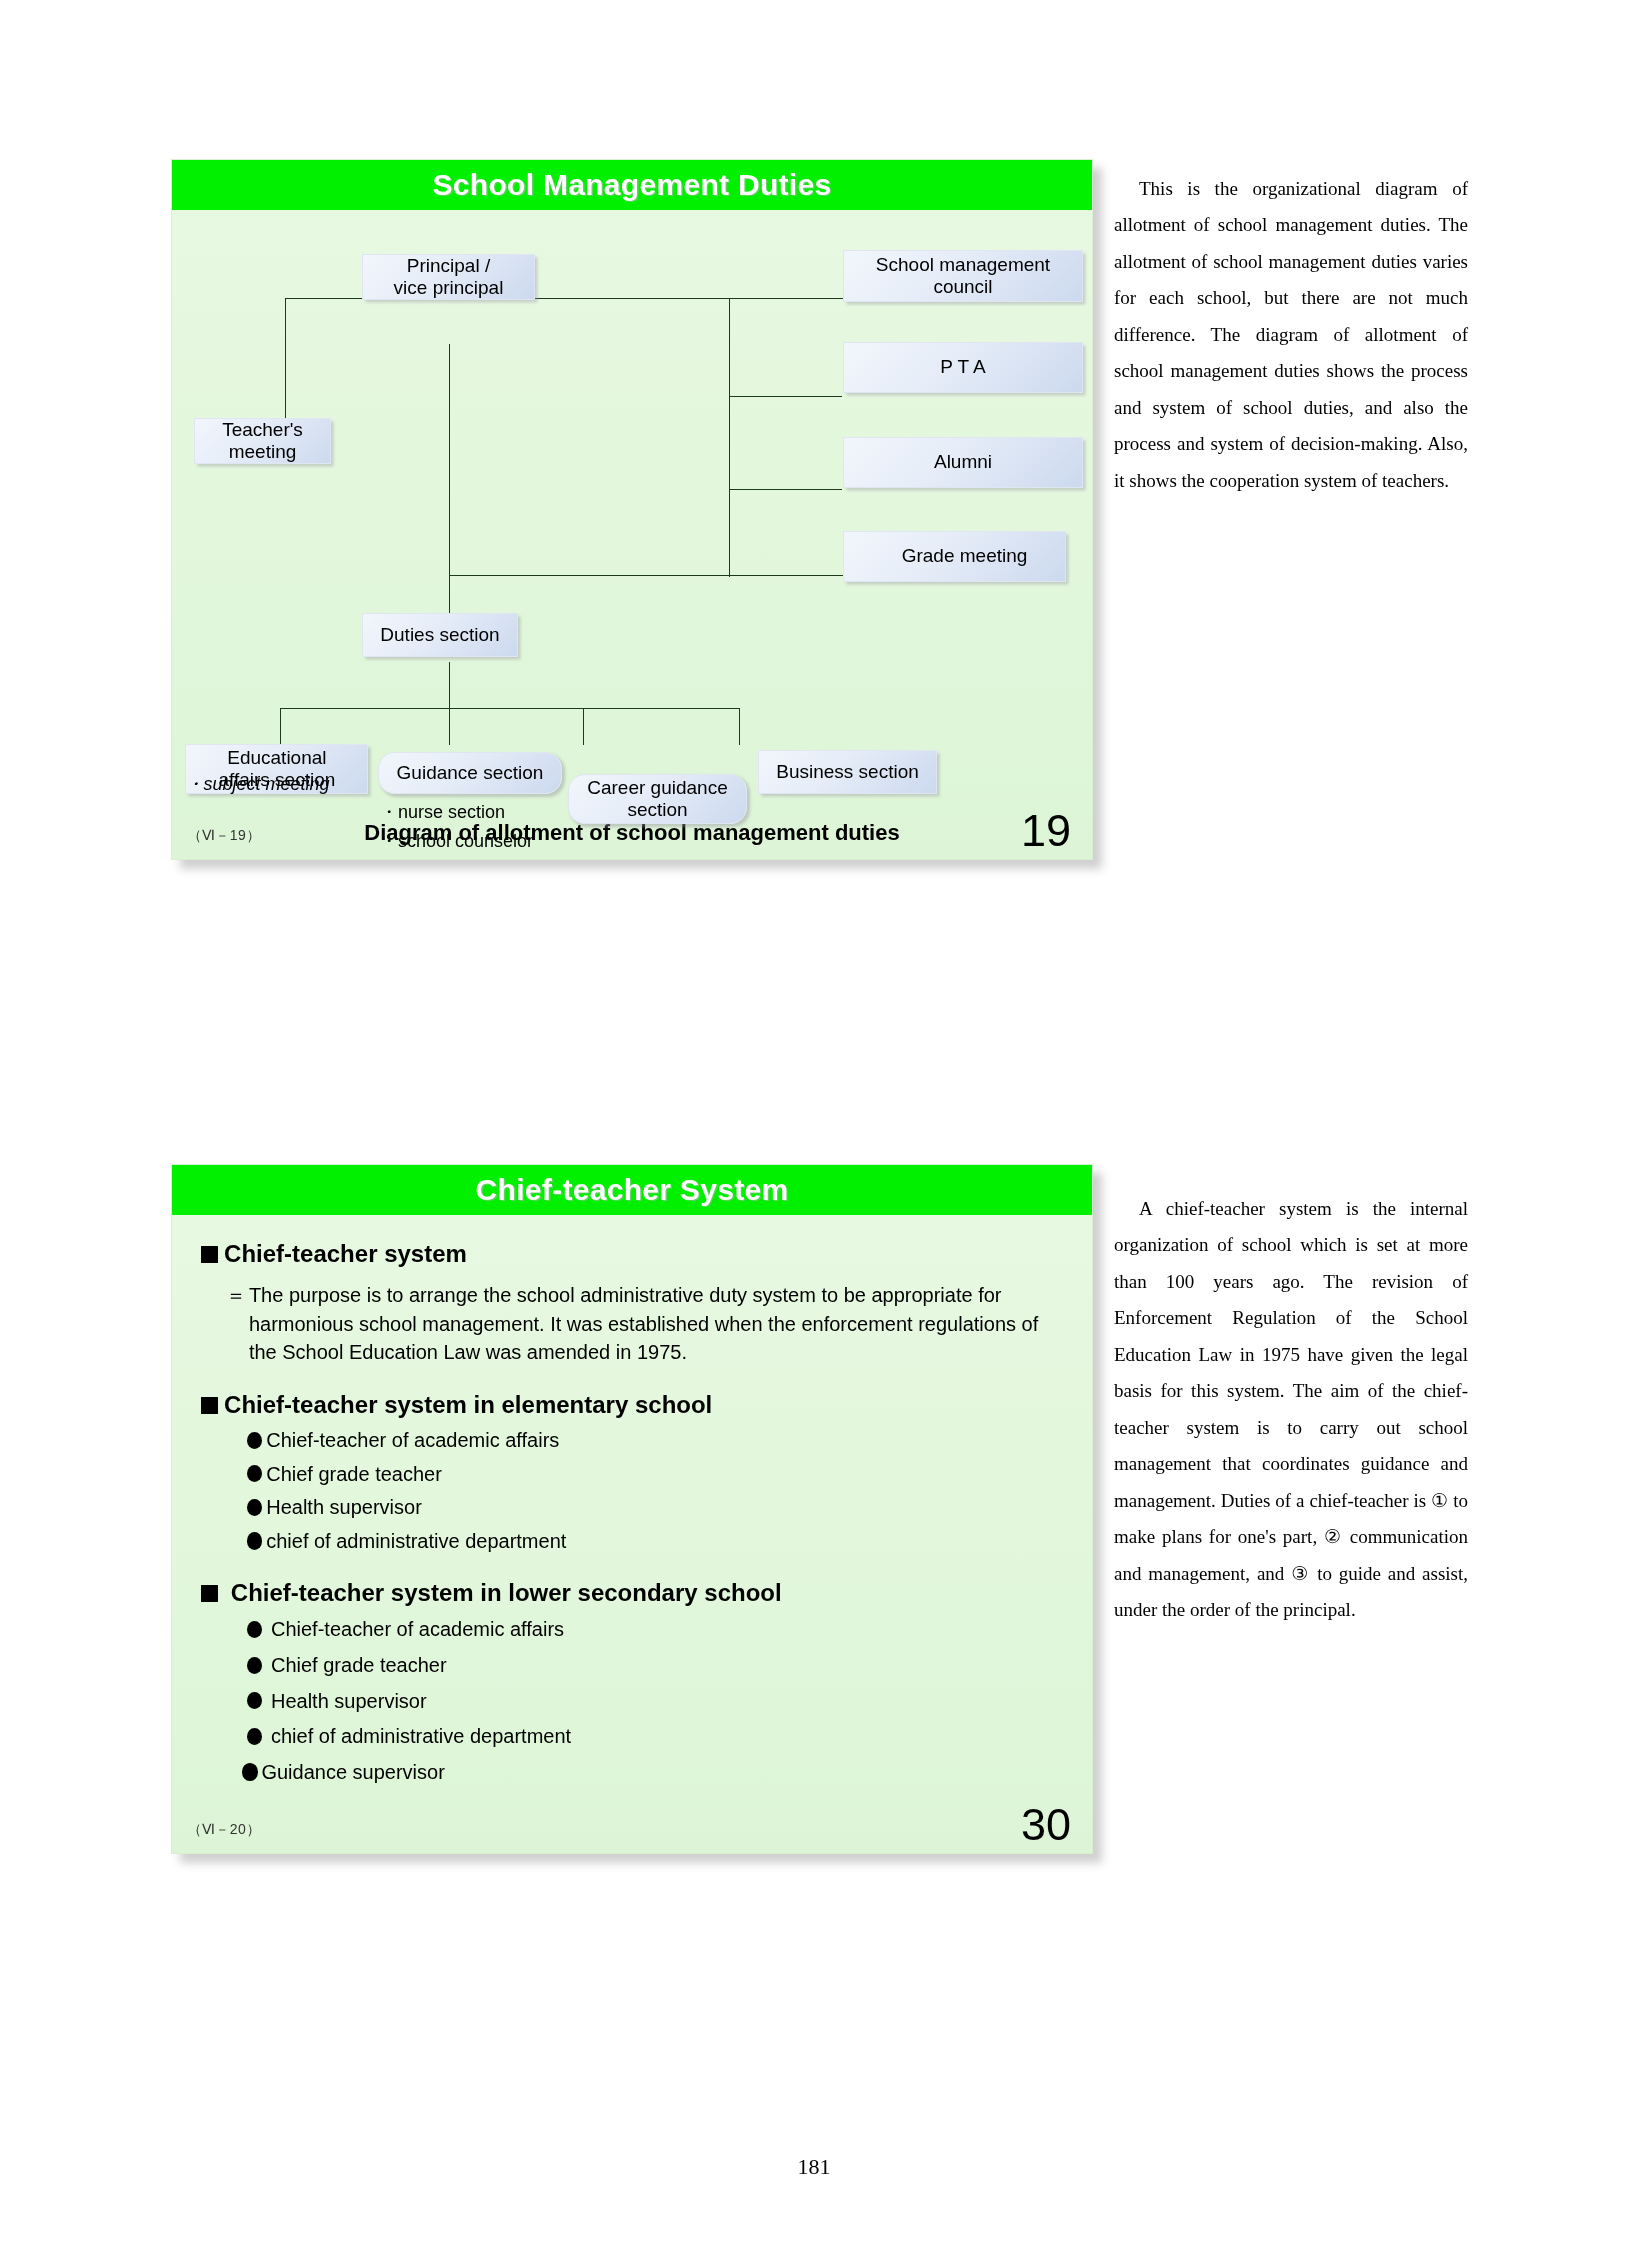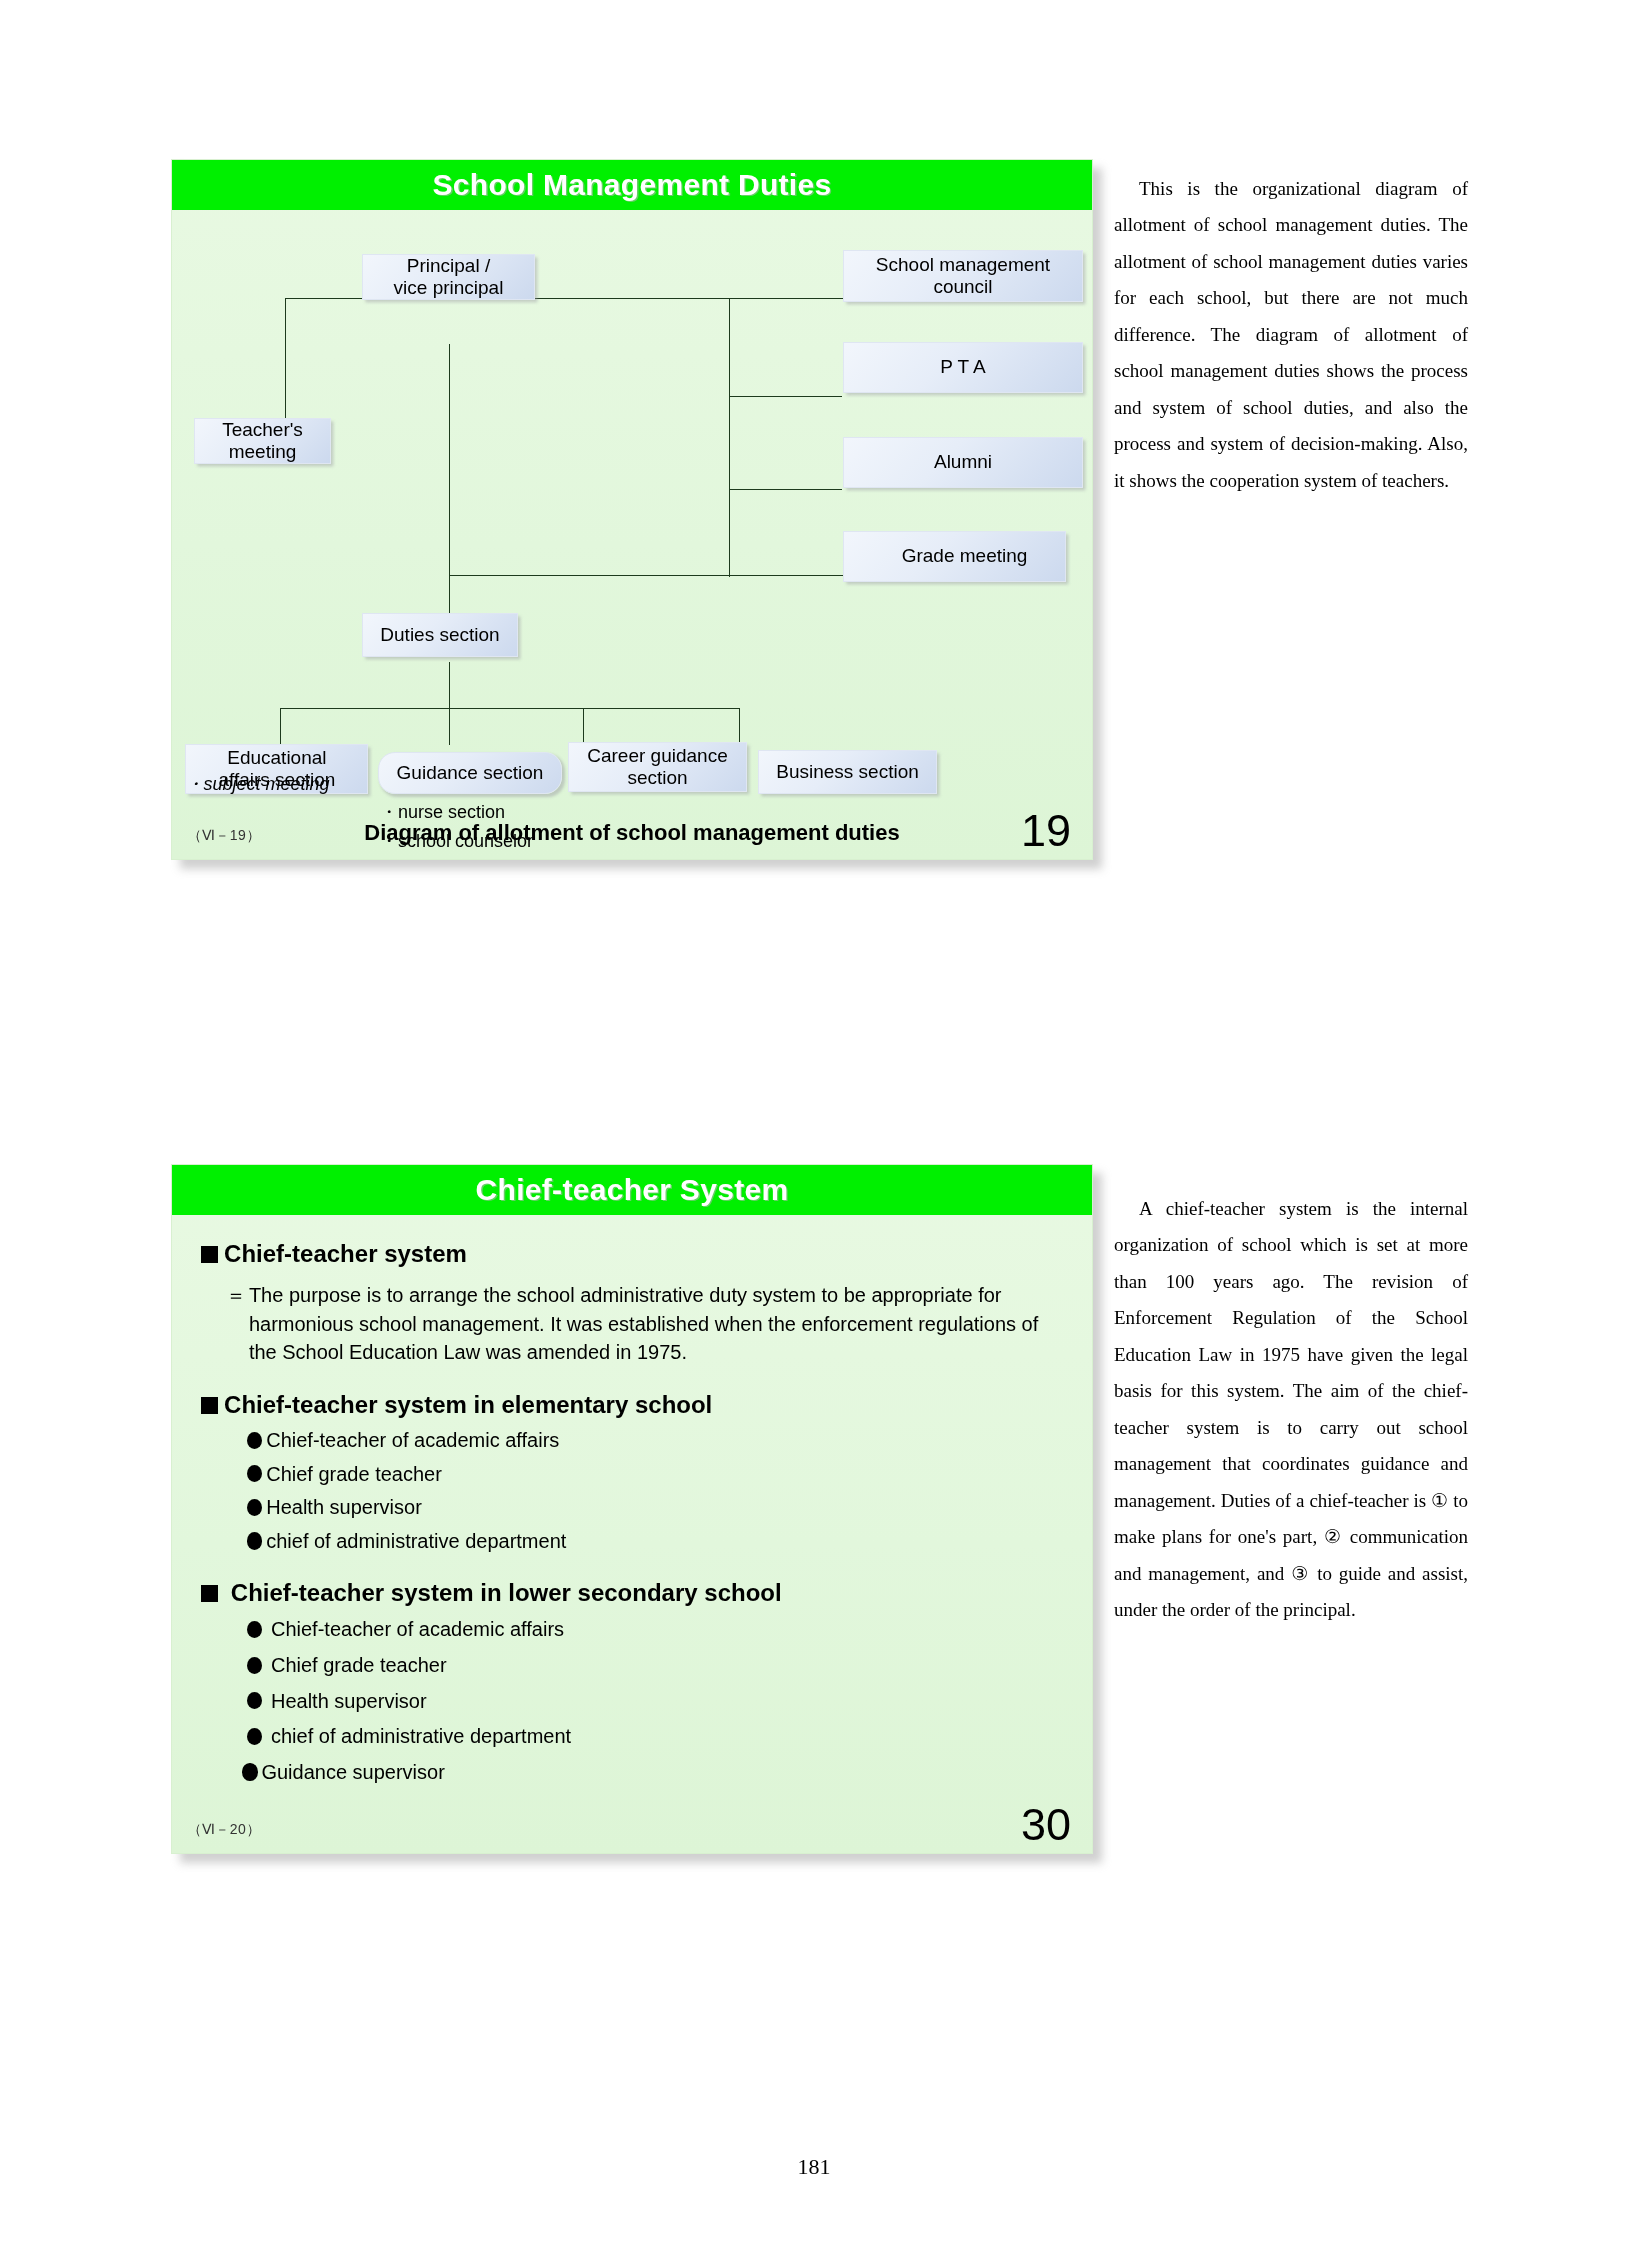--- a/index.html
+++ b/index.html
@@ -276,21 +276,21 @@
 
     <div class="node" style="left:13.4px; top:534px; width:183px; height:50px;">
       <span style="white-space:pre-line">Educational
 affairs section</span>
     </div>
 
     <div class="node" style="left:206px; top:542px; width:184px; height:42px;border-radius:17px;">
       <span>Guidance section</span>
     </div>
 
-    <div class="node" style="left:396px; top:532px; width:179px; height:50px;">
+    <div class="node" style="left:396px; top:564px; width:179px; height:50px;border-radius:17px;">
       <span style="white-space:pre-line">Career guidance
 section</span>
     </div>
 
     <div class="node" style="left:586px; top:540px; width:179px; height:44px;">
       <span>Business section</span>
     </div>
 
     <div class="sub-note" style="left:13.4px; top:562px;font-style:italic;">・subject meeting</div>
     <div class="sub-note" style="left:208px; top:590px;">・nurse section</div>

